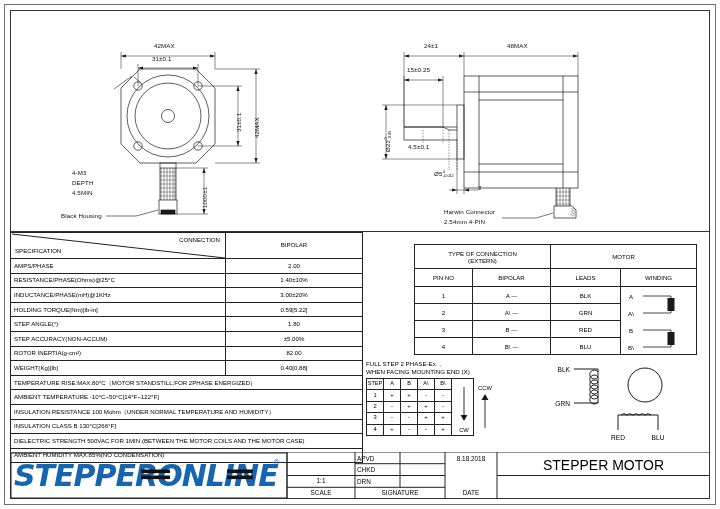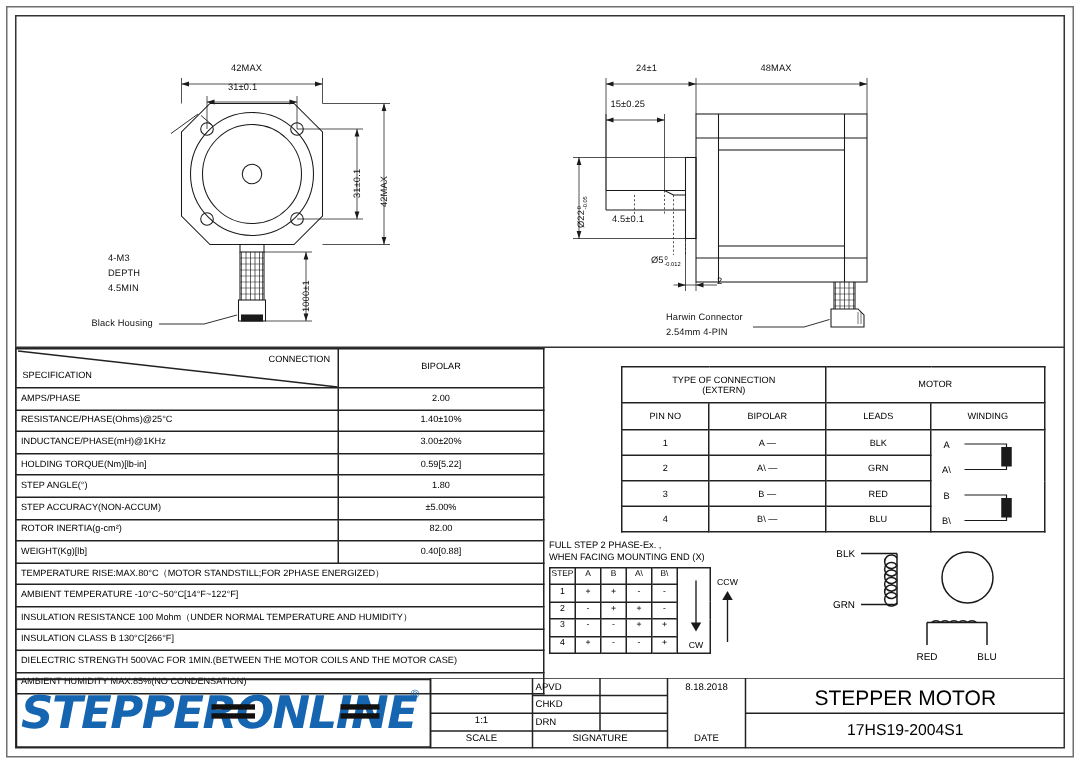--- a/index.html
+++ b/index.html
@@ -549,21 +549,20 @@
 
     <span class="tb-cell" style="left:347px; top:3.5px; width:42px; text-align:left;">APVD</span>
     <span class="tb-cell" style="left:347px; top:15.2px; width:42px; text-align:left;">CHKD</span>
     <span class="tb-cell" style="left:347px; top:27px; width:42px; text-align:left;">DRN</span>
     <span class="tb-cell" style="left:345px; top:38px; width:90px;">SIGNATURE</span>
 
     <span class="tb-cell" style="left:435px; top:3.5px; width:52px;">8.18.2018</span>
     <span class="tb-cell" style="left:435px; top:38px; width:52px;">DATE</span>
 
     <span class="tb-cell tb-big" style="left:487px; top:6px; width:213px;">STEPPER MOTOR</span>
-    <span class="tb-cell tb-mid" style="left:487px; top:30px; width:213px;">17HS19-2004S1</span>
   </div>
 
   <div class="logo-wrap">
     <div style="position:relative; display:inline-block;">
       <span class="logo-text">STEPPERONLINE</span>
       <span class="logo-reg">®</span>
       
       <svg width="272" height="36" style="position:absolute; left:0; top:0; pointer-events:none;">
         <rect x="127" y="11.5" width="29" height="3.6" fill="#111"></rect>
         <rect x="127" y="17.5" width="29" height="3.6" fill="#111"></rect>

